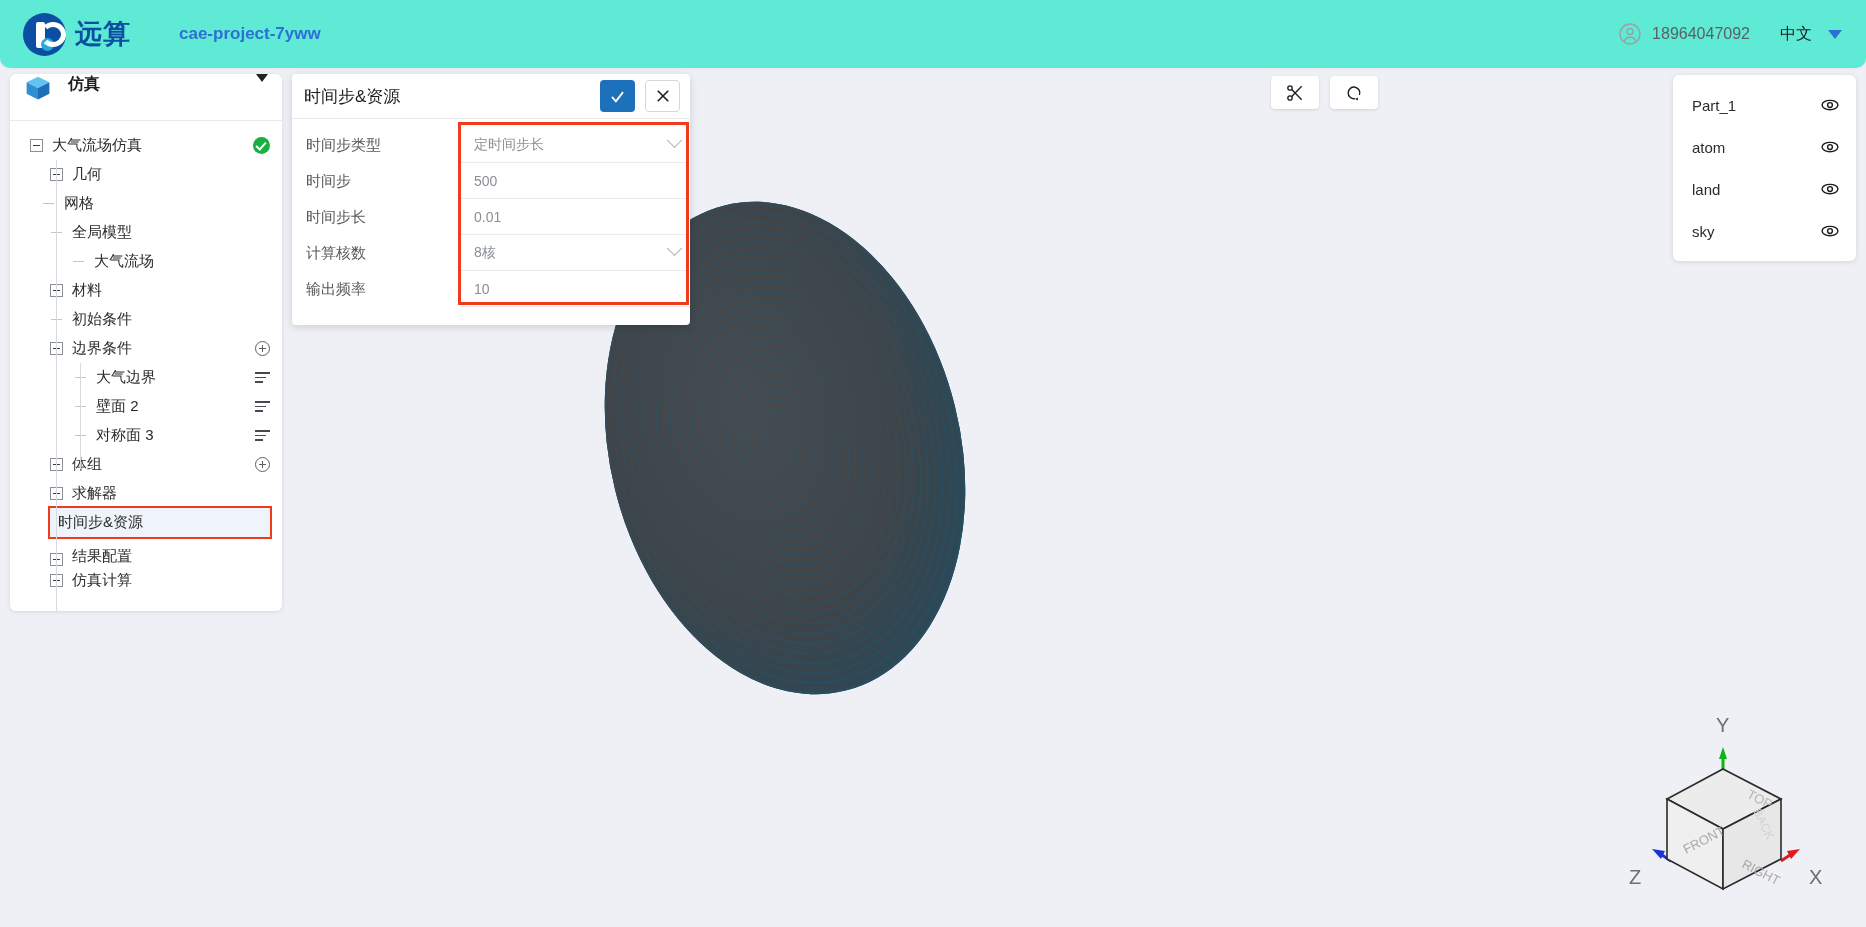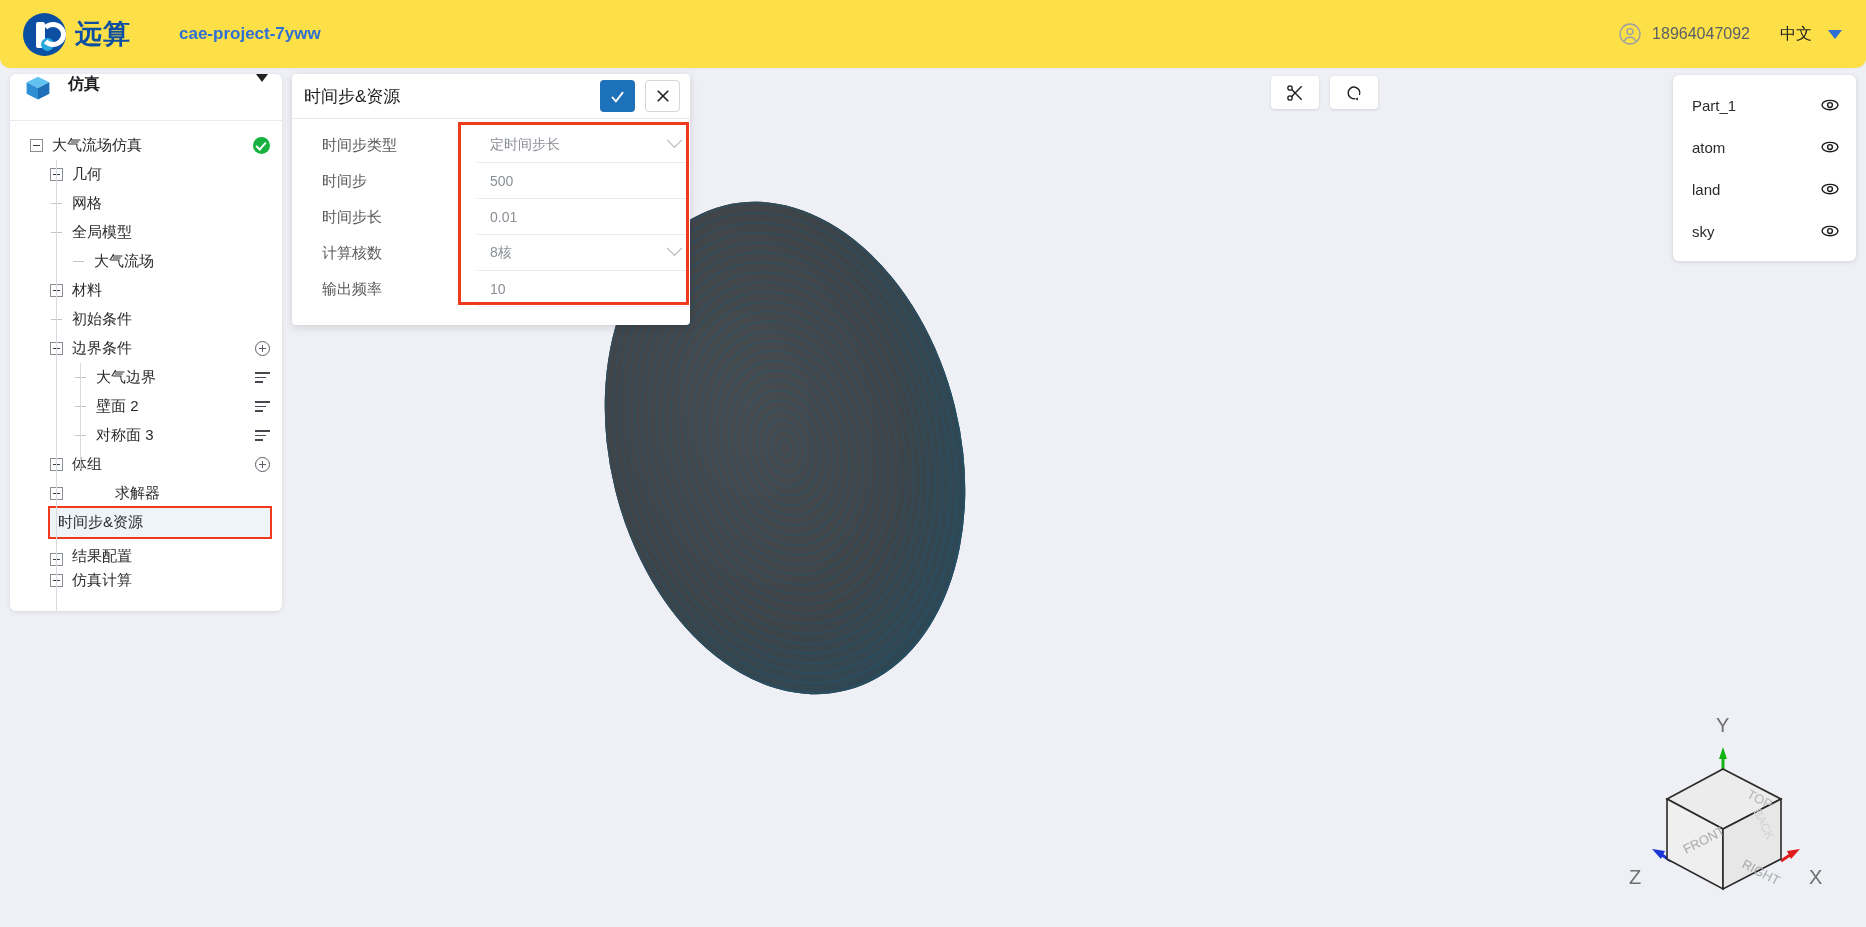--- a/index.html
+++ b/index.html
@@ -8,21 +8,21 @@
     width: 1866px; height: 927px;
     background: #eef0f5;
     font-family: "Liberation Sans", "DejaVu Sans", sans-serif;
     overflow: hidden;
   }
   #app { position: relative; width: 1866px; height: 927px; background: #eef0f5; }
 
   
   .topbar {
     position: absolute; left: 0; top: 0; width: 1866px; height: 68px;
-    background: #fde047;
+    background: #5eead4;
     border-bottom-left-radius: 10px; border-bottom-right-radius: 10px;
     display: flex; align-items: center;
     box-shadow: 0 1px 2px rgba(0,0,0,0.04);
     z-index: 20;
   }
   .logo-wrap { display: flex; align-items: center; margin-left: 23px; }
   .logo-mark {
     width: 43px; height: 43px; border-radius: 50%;
     background: #0b4ea2; position: relative; flex: none;
   }
@@ -150,21 +150,21 @@
     border-bottom: 1px solid #e8eaee;
   }
   .dialog-title { font-size: 17px; color: #1d1d1f; }
   .dialog-actions { margin-left: auto; display: flex; gap: 10px; }
   .btn-confirm, .btn-cancel {
     width: 35px; height: 32px; border-radius: 4px;
     display: flex; align-items: center; justify-content: center; cursor: pointer;
   }
   .btn-confirm { background: #1d71ba; }
   .btn-cancel { background: #fff; border: 1px solid #d4d8dd; }
-  .dialog-body { padding: 8px 0 18px 18px; }
+  .dialog-body { padding: 8px 0 18px 2px; }
   .form-row {
     height: 36px; display: flex; align-items: center; padding-left: 12px;
   }
   .form-label { width: 155px; font-size: 15px; color: #58595b; flex: none; }
   .form-field {
     flex: 1; height: 36px; display: flex; align-items: center;
     border-bottom: 1px solid #e9ebee; margin-right: 0; padding-right: 10px;
     position: relative; cursor: text;
   }
   .form-value { font-size: 14px; color: #8a8f96; padding-left: 13px; }
@@ -273,21 +273,21 @@
           <span class="tree-toggle"></span>
           <span class="tree-label">大气流场仿真</span>
           <span class="tree-right">
             <span class="ok-badge"></span>
           </span>
         </div>
         <div class="tree-row" style="padding-left: 40px;">
           <span class="tree-toggle plus"></span>
           <span class="tree-label">几何</span>
         </div>
-        <div class="tree-row" style="padding-left: 40px;">
+        <div class="tree-row" style="padding-left: 32px;">
           <span class="tree-leafline"></span>
           <span class="tree-label">网格</span>
         </div>
         <div class="tree-row" style="padding-left: 40px; text-align: right;">
           <span class="tree-leafline"></span>
           <span class="tree-label">全局模型</span>
         </div>
         <div class="tree-row" style="padding-left: 62px;">
           <span class="tree-leafline"></span>
           <span class="tree-label">大气流场</span>
@@ -340,21 +340,21 @@
             </span>
           </span>
         </div>
         <div class="tree-row" style="padding-left: 40px;">
           <span class="tree-toggle plus"></span>
           <span class="tree-label">体组</span>
           <span class="tree-right">
             <span class="plus-circle"></span>
           </span>
         </div>
-        <div class="tree-row" style="padding-left: 40px; gap: 43px;">
+        <div class="tree-row" style="padding-left: 40px;">
           <span class="tree-toggle plus"></span>
           <span class="tree-label">求解器</span>
         </div>
         <div class="tree-row highlight" style="padding-left: 8px; margin-left: 40px; margin-right: 12px;">
           <span class="tree-label" style="margin-left: 0px;">时间步&amp;资源</span>
         </div>
         <div class="tree-row" style="padding-left: 40px; align-items: flex-end;">
           <span class="tree-toggle plus"></span>
           <span class="tree-label">结果配置</span>
         </div>

